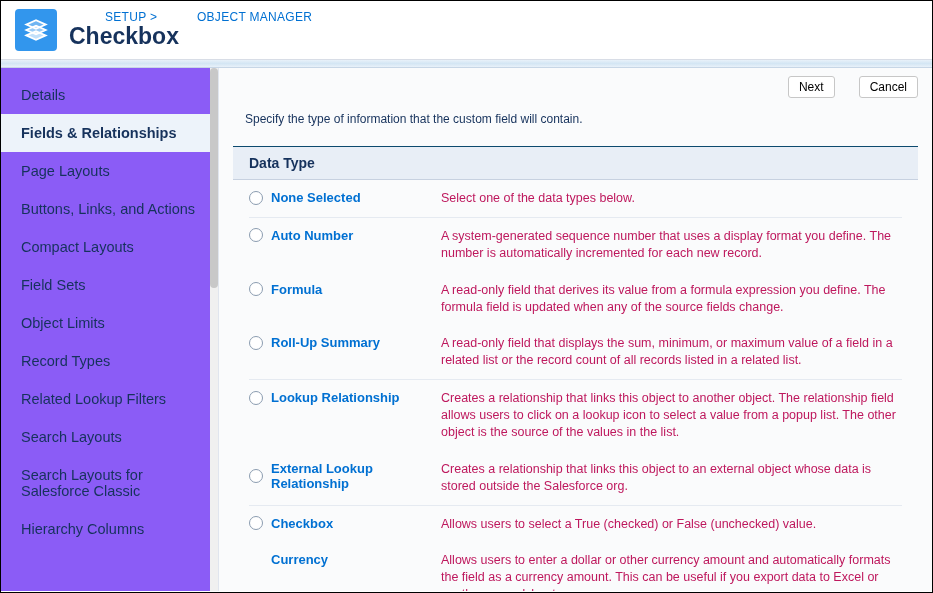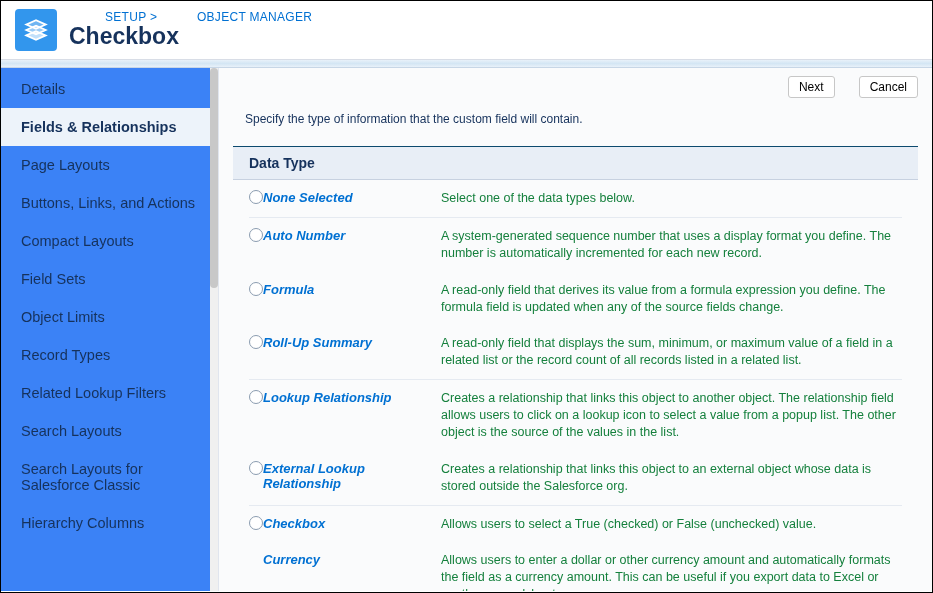--- a/index.html
+++ b/index.html
@@ -6,36 +6,36 @@
 body { font-family: -apple-system, BlinkMacSystemFont, "Segoe UI", Arial, sans-serif; background: #fff; width: 933px; height: 593px; overflow: hidden; border: 1px solid #000; }
 .header { display: flex; align-items: center; padding: 8px 14px; border-bottom: 1px solid #d8dde6; background: #fff; }
 .app-icon { width: 42px; height: 42px; background: #3296ed; border-radius: 4px; display: flex; align-items: center; justify-content: center; margin-right: 12px; }
 .app-icon svg { width: 26px; height: 26px; }
 .header-text { display: flex; flex-direction: column; }
 .breadcrumb { font-size: 12px; color: #0070d2; letter-spacing: 0.3px; }
 .breadcrumb a { color: #0070d2; text-decoration: none; margin-left: 36px; }
 .page-title { font-size: 23px; font-weight: 700; color: #16325c; line-height: 1.1; }
 .gradient-bar { height: 8px; background: linear-gradient(180deg, #e8f1f9 0%, #d4e6f4 50%, #e8f1f9 100%); border-bottom: 1px solid #c7d6e6; }
 .layout { display: flex; height: calc(593px - 70px); }
-.sidebar { width: 218px; background: #3b82f6; border-right: 1px solid #e0e5ee; padding-top: 2px; position: relative; }
+.sidebar { width: 218px; background: #8b5cf6; border-right: 1px solid #e0e5ee; padding-top: 8px; position: relative; }
 .scroll-track { position: absolute; right: 0; top: 0; bottom: 0; width: 8px; background: #f0f0f0; }
 .scroll-thumb { width: 8px; height: 220px; background: #c8c8c8; border-radius: 4px; }
 .nav-item { padding: 11px 20px; font-size: 14.5px; color: #16325c; cursor: pointer; }
 .nav-item.active { background: #edf3fa; font-weight: 700; }
 .main { flex: 1; overflow: auto; background: #fafbfc; padding: 0; position: relative; }
 .main-inner { padding: 8px 14px 14px 14px; }
 .top-buttons { display: flex; justify-content: flex-end; gap: 24px; margin-bottom: 6px; overflow: hidden; }
 .top-buttons button { background: #fff; border: 1px solid #c7c7c7; padding: 3px 10px; border-radius: 3px; font-size: 12px; cursor: pointer; }
 .instruction { font-size: 12px; color: #16325c; padding: 8px 12px 20px 12px; }
 .section-header { background: #e8eef6; border-top: 1px solid #0c4a6e; border-bottom: 1px solid #c7d1e0; padding: 8px 16px; font-size: 14px; font-weight: 700; color: #16325c; }
 .datatype-row { display: flex; padding: 10px 16px; gap: 12px; align-items: flex-start; }
-.radio-cell { width: 180px; display: flex; align-items: flex-start; gap: 0; flex-shrink: 0; font-style: italic; }
+.radio-cell { width: 180px; display: flex; align-items: center; gap: 8px; flex-shrink: 0; }
 .radio { width: 14px; height: 14px; border: 1.5px solid #8b9cb0; border-radius: 50%; background: #fff; display: inline-block; flex-shrink: 0; position: relative; }
 .type-label { color: #0070d2; font-size: 13px; font-weight: 700; }
-.type-desc { font-size: 12.5px; color: #15803d; line-height: 1.35; }
+.type-desc { font-size: 12.5px; color: #be185d; line-height: 1.35; }
 .hr-light { border: none; border-top: 1px solid #e5eaf1; margin: 0 16px; }
 </style>
 </head>
 <body>
 
 <div class="header">
   <div class="app-icon">
     <svg viewBox="0 0 24 24" fill="none">
         <g stroke="#fff" stroke-width="1.6">
           <path d="M3 7 L12 3 L21 7 L12 11 Z" fill="#fff" fill-opacity="0.3"></path>

